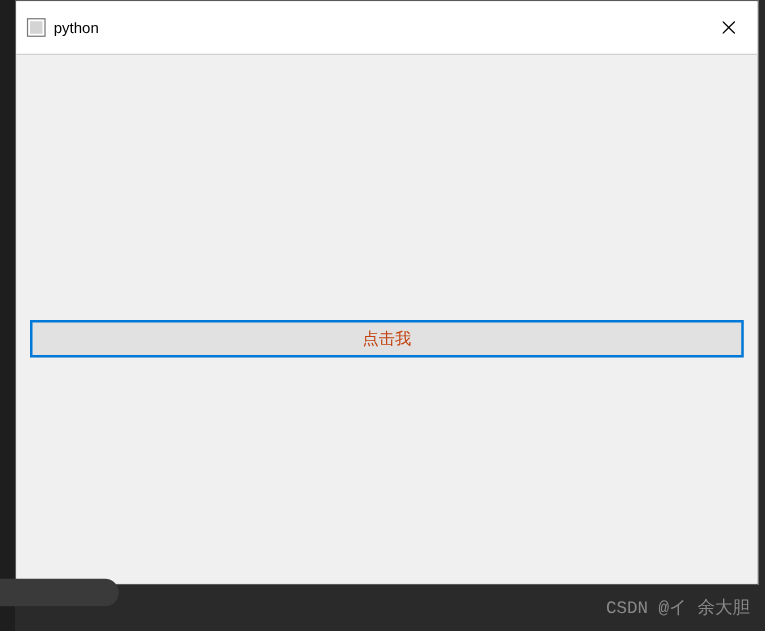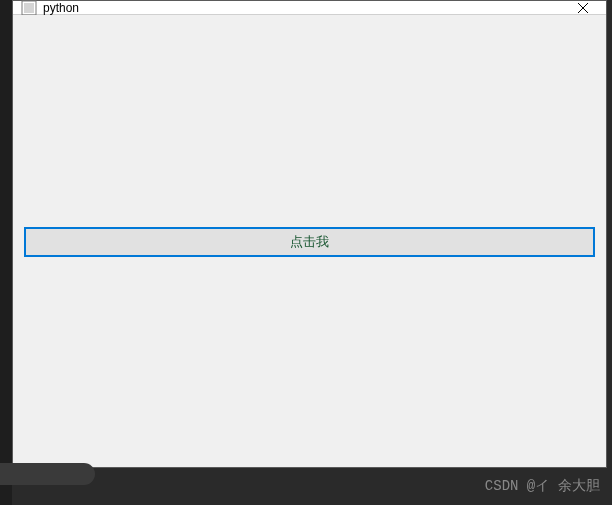--- a/index.html
+++ b/index.html
@@ -28,21 +28,21 @@
       left: 12px;
       top: 0;
       width: 595px;
       height: 468px;
       background: #f0f0f0;
       border: 1px solid #5a5a5a;
       display: flex;
       flex-direction: column;
     }
     .titlebar {
-      height: 14px;
+      height: 43px;
       background: #ffffff;
       display: flex;
       align-items: center;
       border-bottom: 1px solid #d0d0d0;
       user-select: none;
     }
     .app-icon {
       width: 16px;
       height: 16px;
       margin-left: 8px;
@@ -79,21 +79,21 @@
     }
     .main-button {
       position: absolute;
       left: 11px;
       top: 212px;
       width: 571px;
       height: 30px;
       background: #e1e1e1;
       border: 2px solid #0078d7;
       font-size: 13px;
-      color: #14532d;
+      color: #c2410c;
       cursor: pointer;
       font-family: "Microsoft YaHei", sans-serif;
       display: flex;
       align-items: center;
       justify-content: center;
     }
     .watermark {
       position: absolute;
       right: 12px;
       bottom: 10px;

